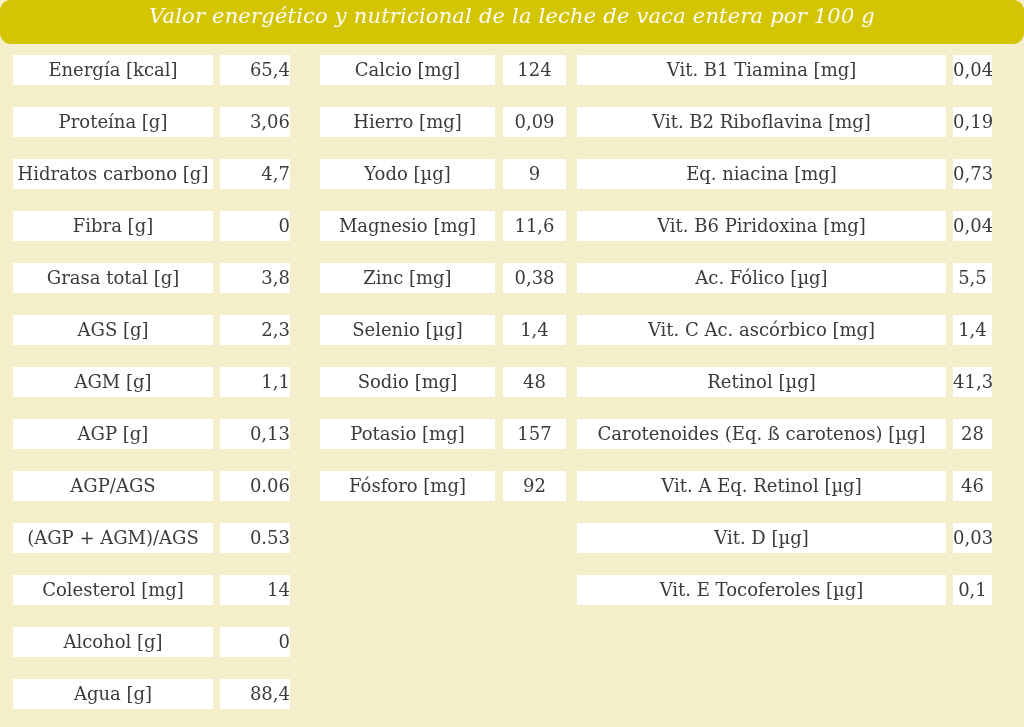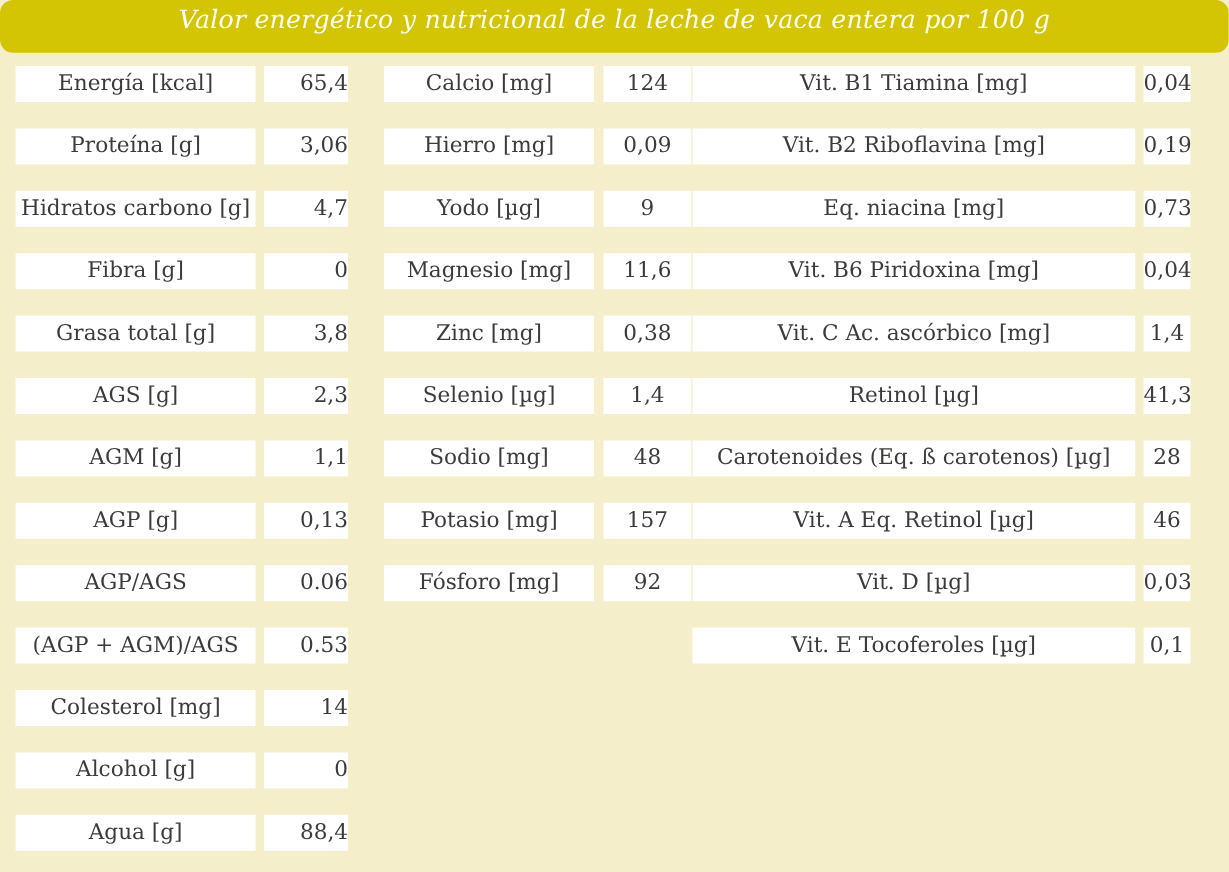--- a/index.html
+++ b/index.html
@@ -50,21 +50,21 @@
     font-size: 18px;
     white-space: nowrap;
     overflow: hidden;
   }
   .col1 { left: 13px; }
   .col1 .label { width: 200px; }
   .col1 .value { width: 70px; margin-left: 7px; text-align: right; }
 
   .col2 { left: 320px; }
   .col2 .label { width: 175px; }
-  .col2 .value { width: 73px; margin-left: 8px; }
+  .col2 .value { width: 63px; margin-left: 8px; }
 
   .col3 { left: 577px; }
   .col3 .label { width: 369px; }
   .col3 .value { width: 39px; margin-left: 7px; }
 </style>
 </head>
 <body>
 
 <div class="header">
   <div class="title">Valor energético y nutricional de la leche de vaca entera por 100 g</div>
@@ -198,20 +198,24 @@
   <div class="row">
     <div class="cell label">Eq. niacina [mg]</div>
     <div class="cell value">0,73</div>
   </div>
 
   <div class="row">
     <div class="cell label">Vit. B6 Piridoxina [mg]</div>
     <div class="cell value">0,04</div>
   </div>
 
+  <div class="row">
+    <div class="cell label">Ac. Fólico [µg]</div>
+    <div class="cell value">5,5</div>
+  </div>
 
 
   <div class="row">
     <div class="cell label">Vit. C Ac. ascórbico [mg]</div>
     <div class="cell value">1,4</div>
   </div>
 
   <div class="row">
     <div class="cell label">Retinol [µg]</div>
     <div class="cell value">41,3</div>

